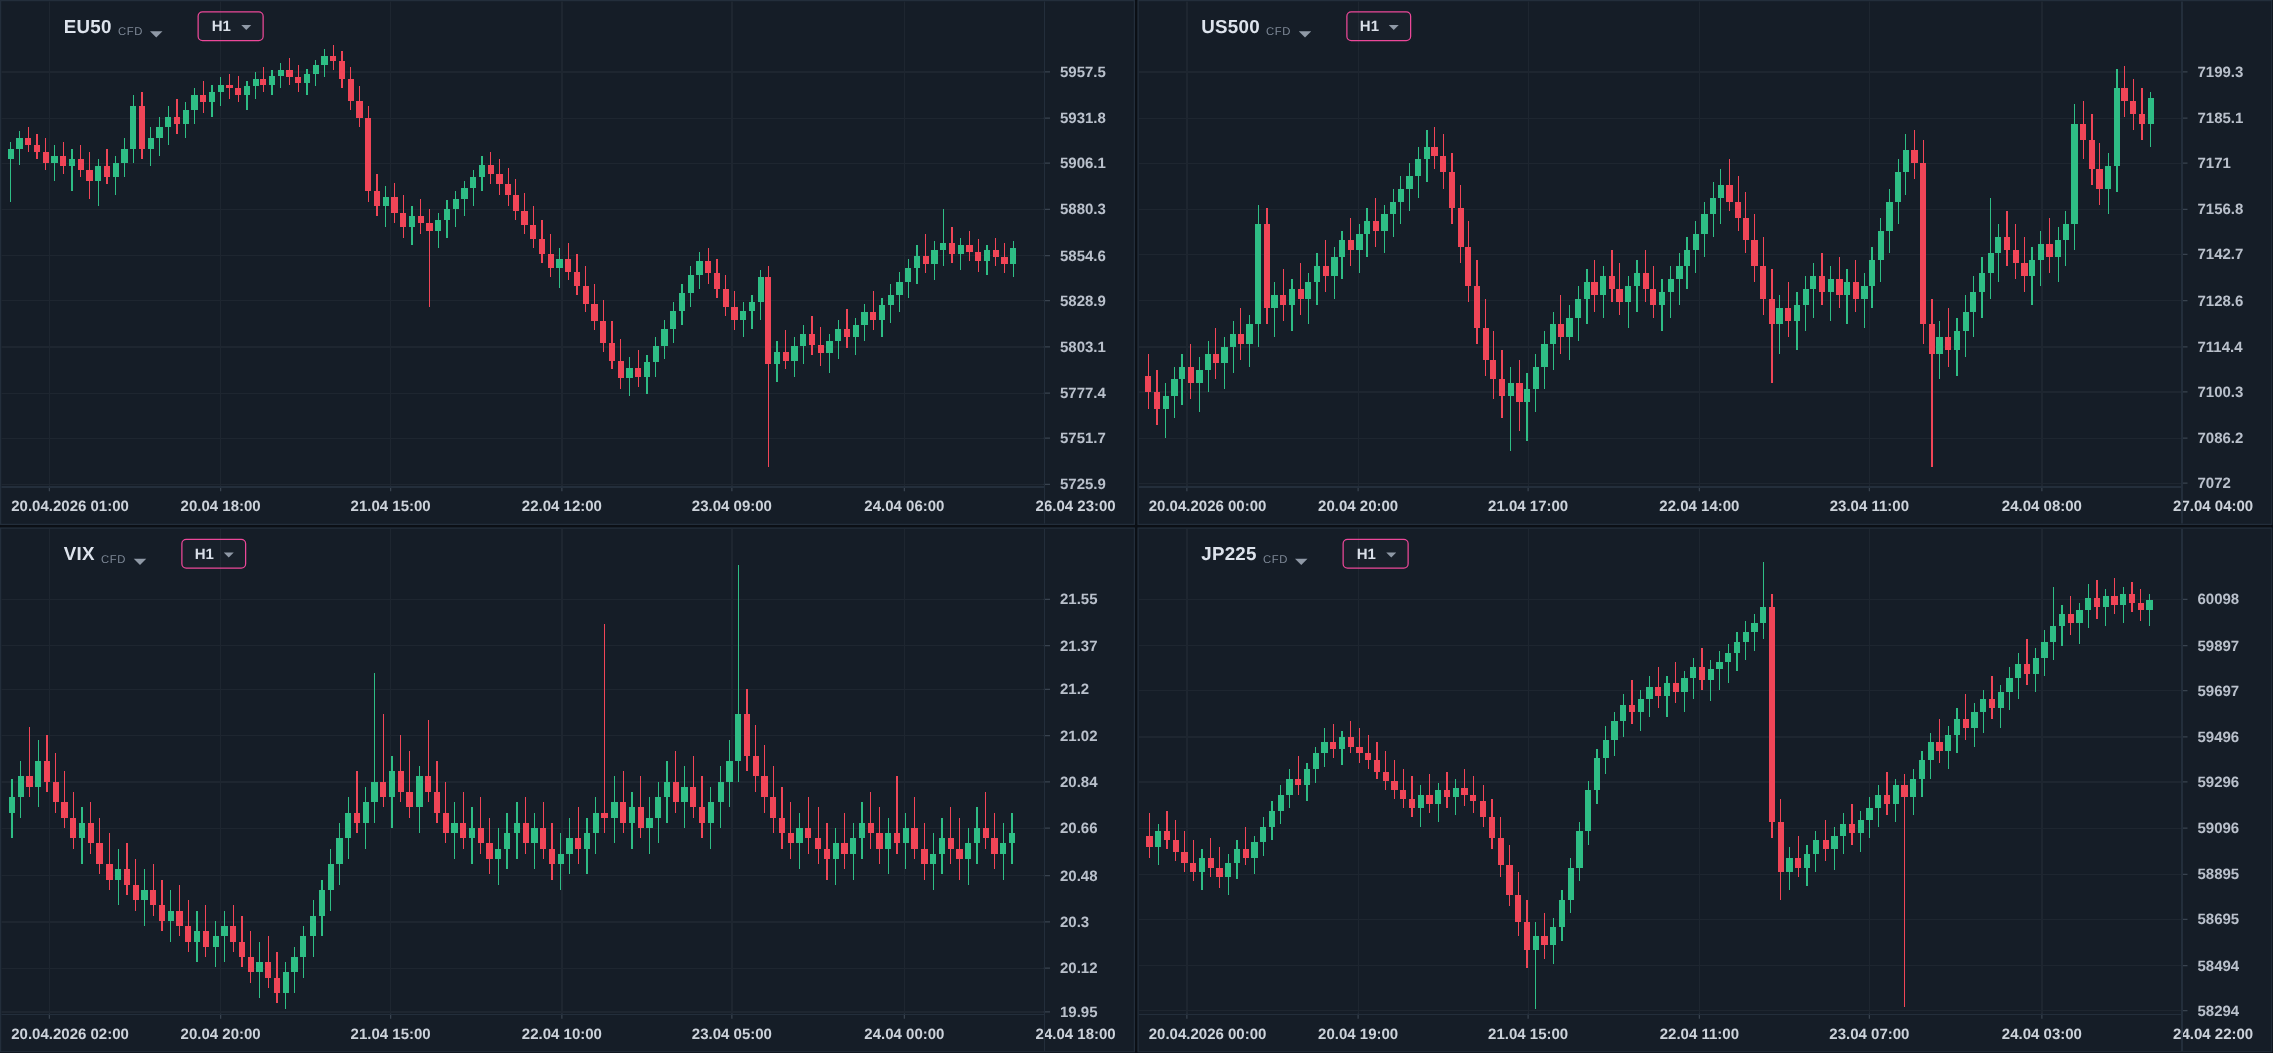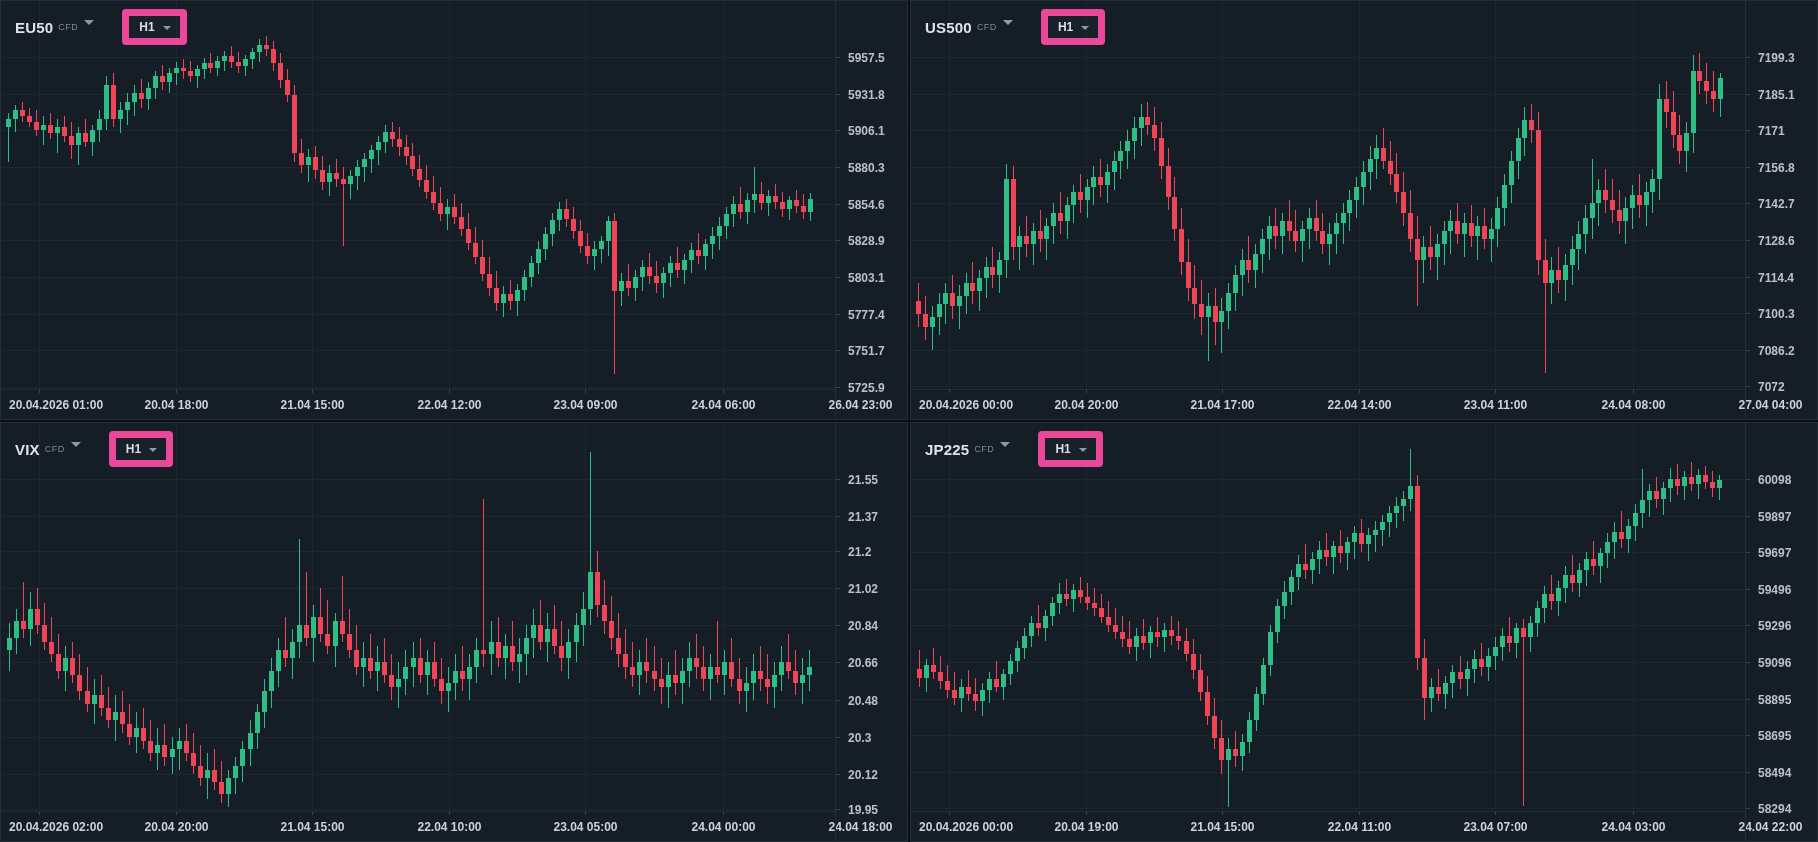--- a/index.html
+++ b/index.html
@@ -1,24 +1,24 @@
 <!DOCTYPE html>
 <html><head>
 <meta charset="utf-8">
 <style>
   html,body{margin:0;padding:0;background:#0b0f15;font-family:"Liberation Sans",sans-serif;}
   .grid{width:1818px;height:842px;display:grid;grid-template-columns:908px 908px;grid-template-rows:420px 420px;gap:2px;background:#0b0f15;}
   .panel{position:relative;background:#151d27;border:1px solid #232e3b;box-sizing:border-box;overflow:hidden;}
   svg.plot{position:absolute;left:0;top:0;display:block;}
   .header{position:absolute;left:14px;top:8px;display:flex;align-items:center;gap:28px;z-index:3;}
-  .symbol-btn{display:flex;align-items:flex-start;gap:6px;cursor:pointer;}
+  .symbol-btn{display:flex;align-items:flex-end;gap:6px;cursor:pointer;margin-left:36px;}
   .sym{font-size:15px;font-weight:700;color:#dde3ec;letter-spacing:.2px;}
   .badge{font-size:9px;font-weight:400;color:#7f8a98;letter-spacing:.5px;margin-left:-1px;padding-top:3px;}
   .caret{width:0;height:0;border-left:5px solid transparent;border-right:5px solid transparent;border-top:5px solid #8f99a6;margin-top:1px;}
-  .tf-btn{display:flex;align-items:center;gap:8px;border:7px solid #ec4899;background:rgba(255,255,255,0.015);border-radius:4px;padding:4px 9px 4px 10px;cursor:pointer;}
+  .tf-btn{display:flex;align-items:center;gap:8px;border:1px solid #ec4899;background:rgba(255,255,255,0.015);border-radius:4px;padding:4px 9px 4px 10px;cursor:pointer;}
   .tf-btn .tf{font-size:12px;font-weight:700;color:#d9dfe8;}
   .tf-btn .caret{border-left-width:4px;border-right-width:4px;border-top-width:4.5px;}
 </style>
 </head>
 <body>
 
 <div class="grid">
 
   <section class="panel">
     <svg class="plot" width="906" height="418" viewBox="0 0 906 418">

